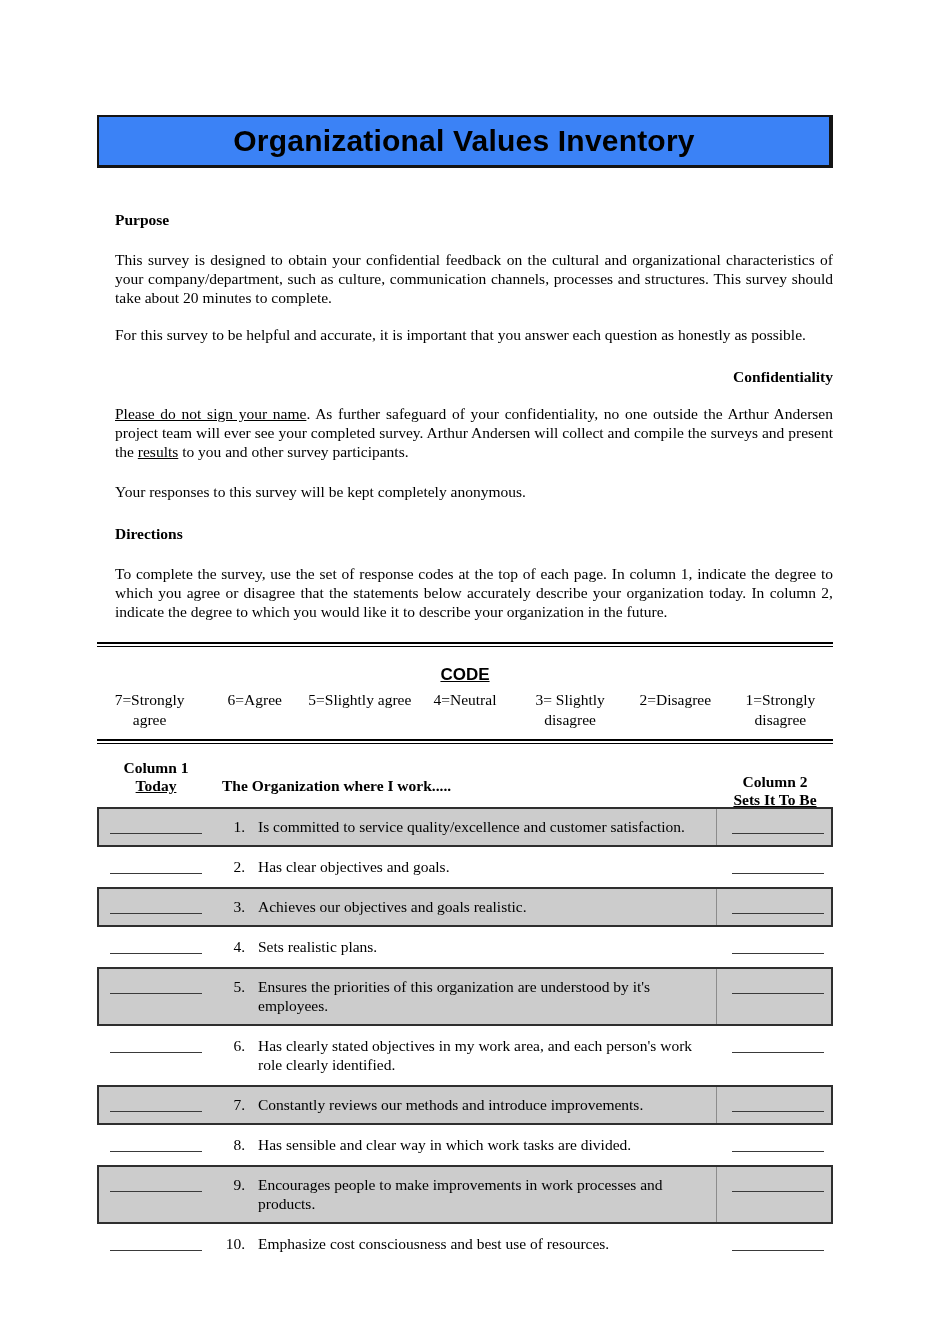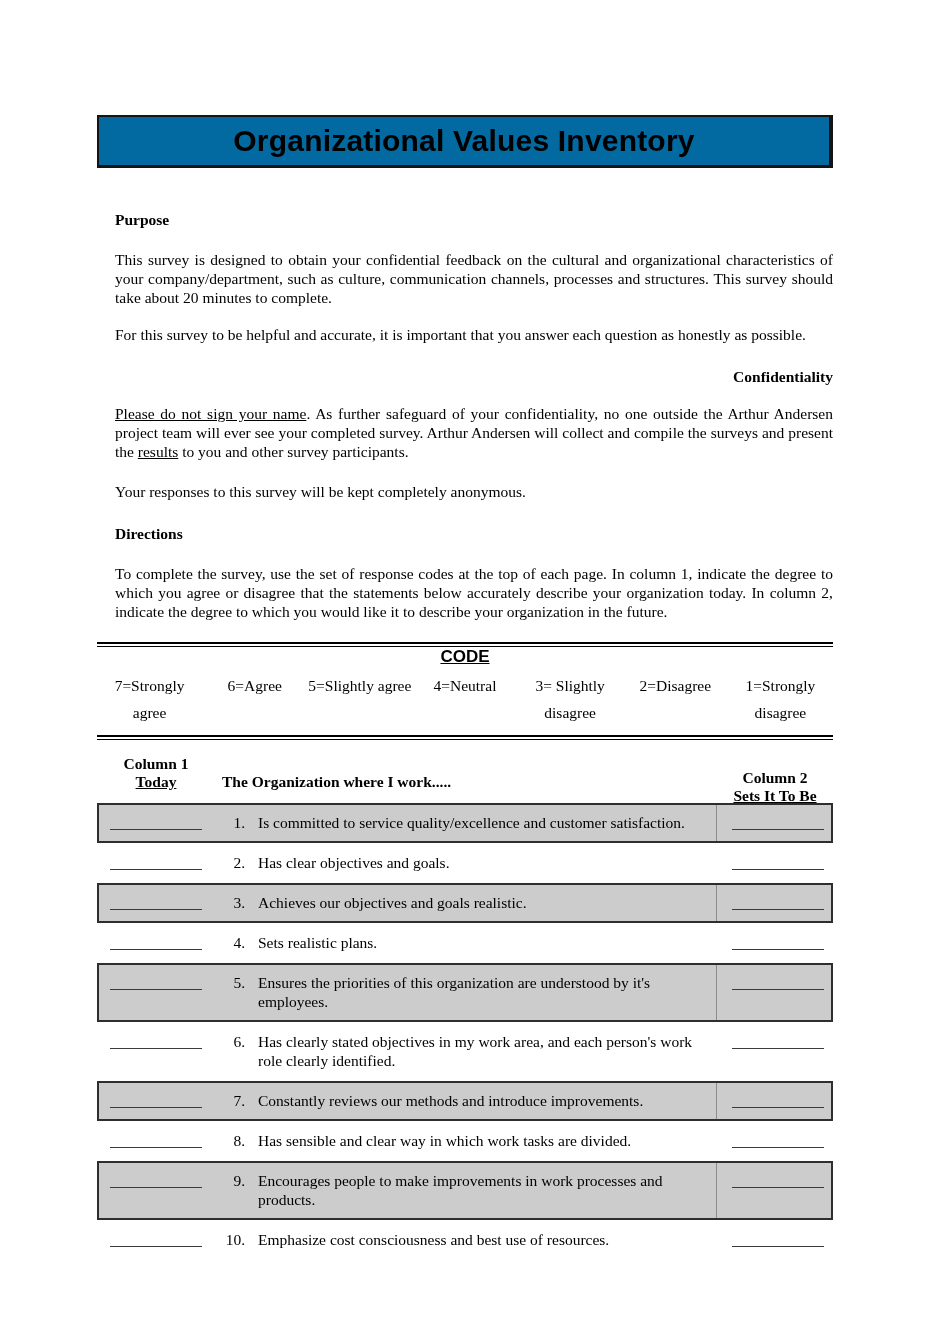--- a/index.html
+++ b/index.html
@@ -10,21 +10,21 @@
     color:#000;
     position:relative;
   }
   .page { width:950px; height:1344px; background:#fff; overflow:hidden; position:relative; }
   .content { width:736px; margin-left:97px; }
 
   
   .title-banner {
     margin-top:115px;
     height:53px;
-    background:#0369a1;
+    background:#3b82f6;
     border:2px solid #141414;
     border-right-width:4px;
     border-bottom-width:3px;
     display:flex; align-items:center; justify-content:center;
   }
   .title-banner h1 {
     font-family:"Liberation Sans", sans-serif;
     font-weight:bold;
     font-size:30px;
     letter-spacing:0.2px;
@@ -50,32 +50,32 @@
     border-top:2px solid #000;
     border-bottom:1px solid #000;
   }
   .rule-top { margin-top:21px; }
   .code-title {
     text-align:center;
     font-family:"Liberation Sans", sans-serif;
     font-weight:bold;
     font-size:17px;
     text-decoration:underline;
-    margin-top:0;
+    margin-top:18px;
   }
   .code-row {
     display:flex;
     margin-top:5px;
     margin-bottom:9px;
   }
   .code-item {
     flex:1;
     text-align:center;
     font-size:15.5px;
-    line-height:27px;
+    line-height:20px;
   }
 
   
   .col-headers {
     position:relative;
     margin-top:13px;
     display:flex;
     align-items:flex-end;
     font-size:15.5px;
     line-height:18px;

